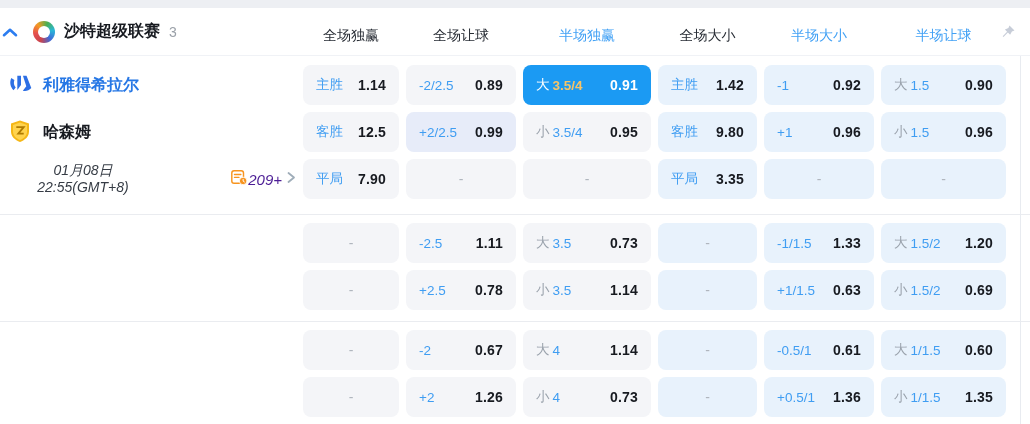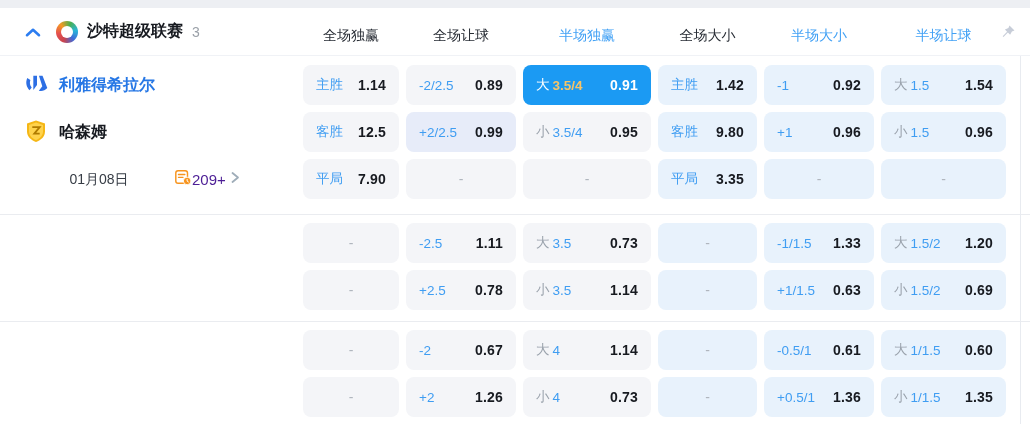--- a/index.html
+++ b/index.html
@@ -13,46 +13,46 @@
   .table{background:#fff;position:relative;border-bottom:1px solid #e9ebef;}
   .vline{position:absolute;top:47px;bottom:0;right:9px;width:1px;background:#e8ebf0;}
 
   .grid-cols{
     display:grid;
     grid-template-columns:296px 96px 110px 128px 99px 110px 125px;
     column-gap:7px;
   }
   
   .hdr{height:47px;align-items:center;border-bottom:1px solid #f0f2f6;position:relative;}
-  .hdr-left{display:flex;align-items:center;padding-left:25px;}
+  .hdr-left{display:flex;align-items:center;padding-left:2px;}
   .chev-up{display:inline-flex;margin-right:15px;cursor:pointer;}
   .ring{width:22px;height:22px;border-radius:50%;margin-right:9px;position:relative;
     background:conic-gradient(from 20deg,#4caf50,#29b6d8,#3f6ad8,#c9444e,#e5504e,#f59a23,#4caf50);}
   .ring::after{content:"";position:absolute;inset:5px;background:#fff;border-radius:50%;}
   .league-name{font-size:16px;font-weight:700;color:#171a20;}
   .league-count{font-size:14px;color:#9aa0a8;margin-left:9px;}
   .col-h{text-align:center;font-size:14px;color:#272c34;margin-top:8px;}
   .col-h.half{color:#42a1f5;}
   .pin{position:absolute;right:14px;top:16px;cursor:pointer;}
 
   
   .sec{background:#fff;row-gap:7px;}
   .sec1{padding:9px 0 15px;grid-template-rows:repeat(3,40px);}
   .sec2{padding:8px 0 11px;grid-template-rows:repeat(2,40px);}
   .sec3{padding:8px 0 10px;grid-template-rows:repeat(2,40px);}
   .divider{height:1px;background:#eaecf0;}
-  .left-panel{grid-column:1;grid-row:1/4;display:flex;flex-direction:column;gap:7px;padding-left:24px;}
+  .left-panel{grid-column:1;grid-row:1/4;display:flex;flex-direction:column;gap:7px;padding-left:8px;}
   .spacer{grid-column:1;grid-row:1/3;}
 
   .team{height:40px;display:flex;align-items:center;}
   .team-logo{width:26px;height:26px;margin-right:9px;display:inline-flex;}
   .team-name{font-size:16px;font-weight:700;}
   .team-name.home{color:#2677e5;}
   .team-name.away{color:#171a20;}
-  .meta{height:40px;display:flex;align-items:center;}
+  .meta{height:40px;display:flex;align-items:center;justify-content:space-between;font-style:italic;}
   .dt{width:150px;text-align:center;font-size:14px;line-height:17px;color:#363c45;}
   .more{display:flex;align-items:center;cursor:pointer;}
   .more-count{color:#4c1d95;font-size:15px;margin:0 4px 0 0;}
 
   
   .cell{display:flex;align-items:center;justify-content:space-between;
     padding:0 13px;border-radius:8px;cursor:pointer;font-size:13.5px;}
   .cell.g{background:#f4f5f8;}
   .cell.b{background:#e8f2fc;}
   .cell.chg{background:#e7ecf9;}
@@ -117,20 +117,21 @@
             <path d="M12 1.5l9 3v8c0 5-3.8 8.5-9 10.5-5.2-2-9-5.5-9-10.5v-8z" fill="#f5b716"></path>
             <path d="M12 3.6l7 2.3v6.6c0 4-3 6.9-7 8.6-4-1.7-7-4.6-7-8.6V5.9z" fill="#ffd34d"></path>
             <path d="M8.3 8.2h7.4l-5.4 6.4h5.4" stroke="#b07b00" stroke-width="1.8" fill="none"></path>
           </svg>
         </span>
         <span class="team-name away">哈森姆</span>
       </div>
       <div class="meta">
         <div class="dt">
           <div>01月08日</div>
+          <div>22:55(GMT+8)</div>
         </div>
         <div class="more">
           <span>
             <svg width="18" height="18" viewBox="0 0 20 20">
                 <rect x="2" y="3" width="13" height="14" rx="2.5" fill="none" stroke="#f7941e" stroke-width="1.6"></rect>
                 <path d="M5 7.2h7M5 10.4h5" stroke="#f7941e" stroke-width="1.6" stroke-linecap="round"></path>
                 <circle cx="14.6" cy="14.4" r="4.2" fill="#f7941e" stroke="#fff" stroke-width="1"></circle>
                 <path d="M14.6 12.6v2l1.4.9" stroke="#fff" stroke-width="1.1" fill="none" stroke-linecap="round"></path>
               </svg>
           </span>
@@ -165,21 +166,21 @@
     </div>
     <div class="cell b">
       <span class="lab">-1</span>
       <span class="num">0.92</span>
     </div>
     <div class="cell b">
       <span class="lab">
         <span class="pre">大</span>
         <span class="hcp">1.5</span>
       </span>
-      <span class="num">1.54</span>
+      <span class="num">0.90</span>
     </div>
 
     <div class="cell g">
       <span class="lab">客胜</span>
       <span class="num">12.5</span>
     </div>
     <div class="cell chg">
       <span class="lab">+2/2.5</span>
       <span class="num">0.99</span>
     </div>

